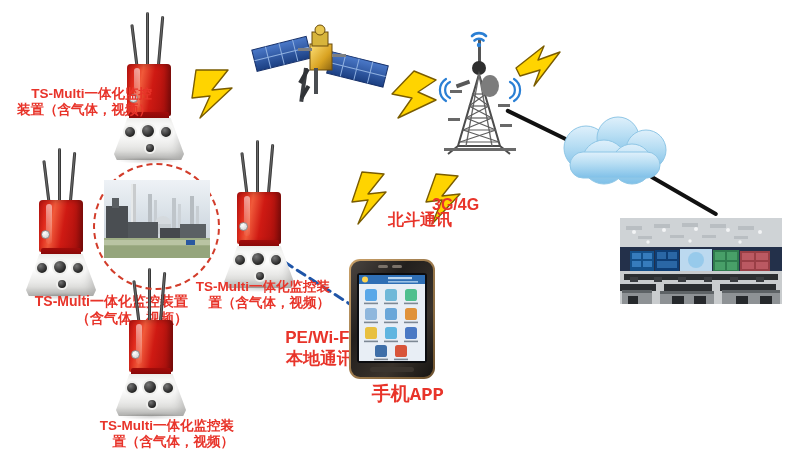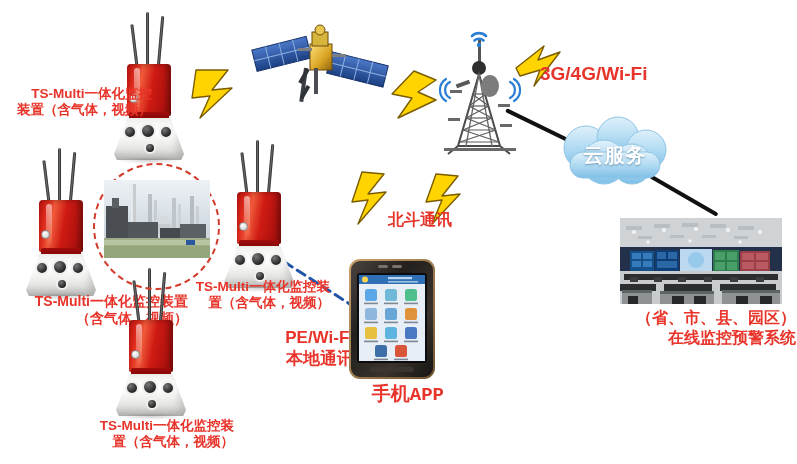--- a/index.html
+++ b/index.html
@@ -327,21 +327,21 @@
     <svg width="44" height="56" viewBox="0 0 44 56">
         <path d="M12,2 L34,4 L18,24 L36,22 L8,54 L18,30 L2,32 Z" fill="#ffd400" stroke="#7a5c00" stroke-width="1.4" stroke-linejoin="round"></path>
       </svg>
   </div>
   <div class="bolt" style="left:424px;top:172px;width:44px;height:54px;">
     <svg width="44" height="54" viewBox="0 0 44 54">
         <path d="M12,2 L34,4 L18,24 L36,22 L8,52 L18,28 L2,30 Z" fill="#ffd400" stroke="#7a5c00" stroke-width="1.4" stroke-linejoin="round"></path>
       </svg>
   </div>
 
-  <div class="lbl" style="left:540px;top:62px;width:160px;font-size:19px;text-align:left;">3G/4G/Wi-Fi</div>
+  <div class="lbl" style="left:432px;top:195px;width:80px;font-size:16px;text-align:left;">3G/4G</div>
   <div class="lbl" style="left:342px;top:210px;width:110px;font-size:16px;">北斗通讯</div>
   <div class="lbl" style="left:232px;top:328px;width:122px;font-size:17px;">PE/Wi-Fi
 本地通讯</div>
 
   <div class="cloud-wrap" style="left:546px;top:116px;width:138px;height:74px;">
     <svg width="138" height="74" viewBox="0 0 138 74" style="display:block">
       <defs>
         <linearGradient id="cloudG" x1="0" y1="0" x2="0" y2="1">
           <stop offset="0%" stop-color="#dff0fb"></stop>
           <stop offset="45%" stop-color="#b6ddf3"></stop>
@@ -350,21 +350,20 @@
       </defs>
       <g fill="url(#cloudG)" stroke="#8ec6e6" stroke-width="1">
         <circle cx="40" cy="32" r="22"></circle>
         <circle cx="72" cy="22" r="21"></circle>
         <circle cx="100" cy="34" r="20"></circle>
         <circle cx="58" cy="46" r="22"></circle>
         <circle cx="86" cy="48" r="20"></circle>
         <rect x="24" y="36" width="90" height="26" rx="13"></rect>
       </g>
     </svg>
-    <div class="cloud-text" style="top:26px;">云服务</div>
   </div>
 
   <div class="tablet" style="left:348px;top:258px;width:88px;height:122px;">
     <svg width="88" height="122" viewBox="0 0 88 122" style="display:block">
       <defs>
         <linearGradient id="caseG" x1="0" y1="0" x2="1" y2="1">
           <stop offset="0%" stop-color="#4a4440"></stop>
             <stop offset="35%" stop-color="#221f1d"></stop>
           <stop offset="70%" stop-color="#3a332c"></stop>
             <stop offset="100%" stop-color="#161412"></stop>
@@ -510,16 +509,14 @@
       </g>
       <g fill="#26292c">
         <rect x="8" y="78" width="10" height="8"></rect>
           <rect x="52" y="78" width="12" height="8"></rect>
         <rect x="74" y="78" width="12" height="8"></rect>
           <rect x="116" y="78" width="12" height="8"></rect>
           <rect x="140" y="78" width="12" height="8"></rect>
       </g>
     </svg>
   </div>
-  <div class="lbl" style="left:596px;top:308px;width:200px;font-size:16px;line-height:1.25;">（省、市、县、园区）
-在线监控预警系统</div>
 
 </div>
 
 </body></html>

